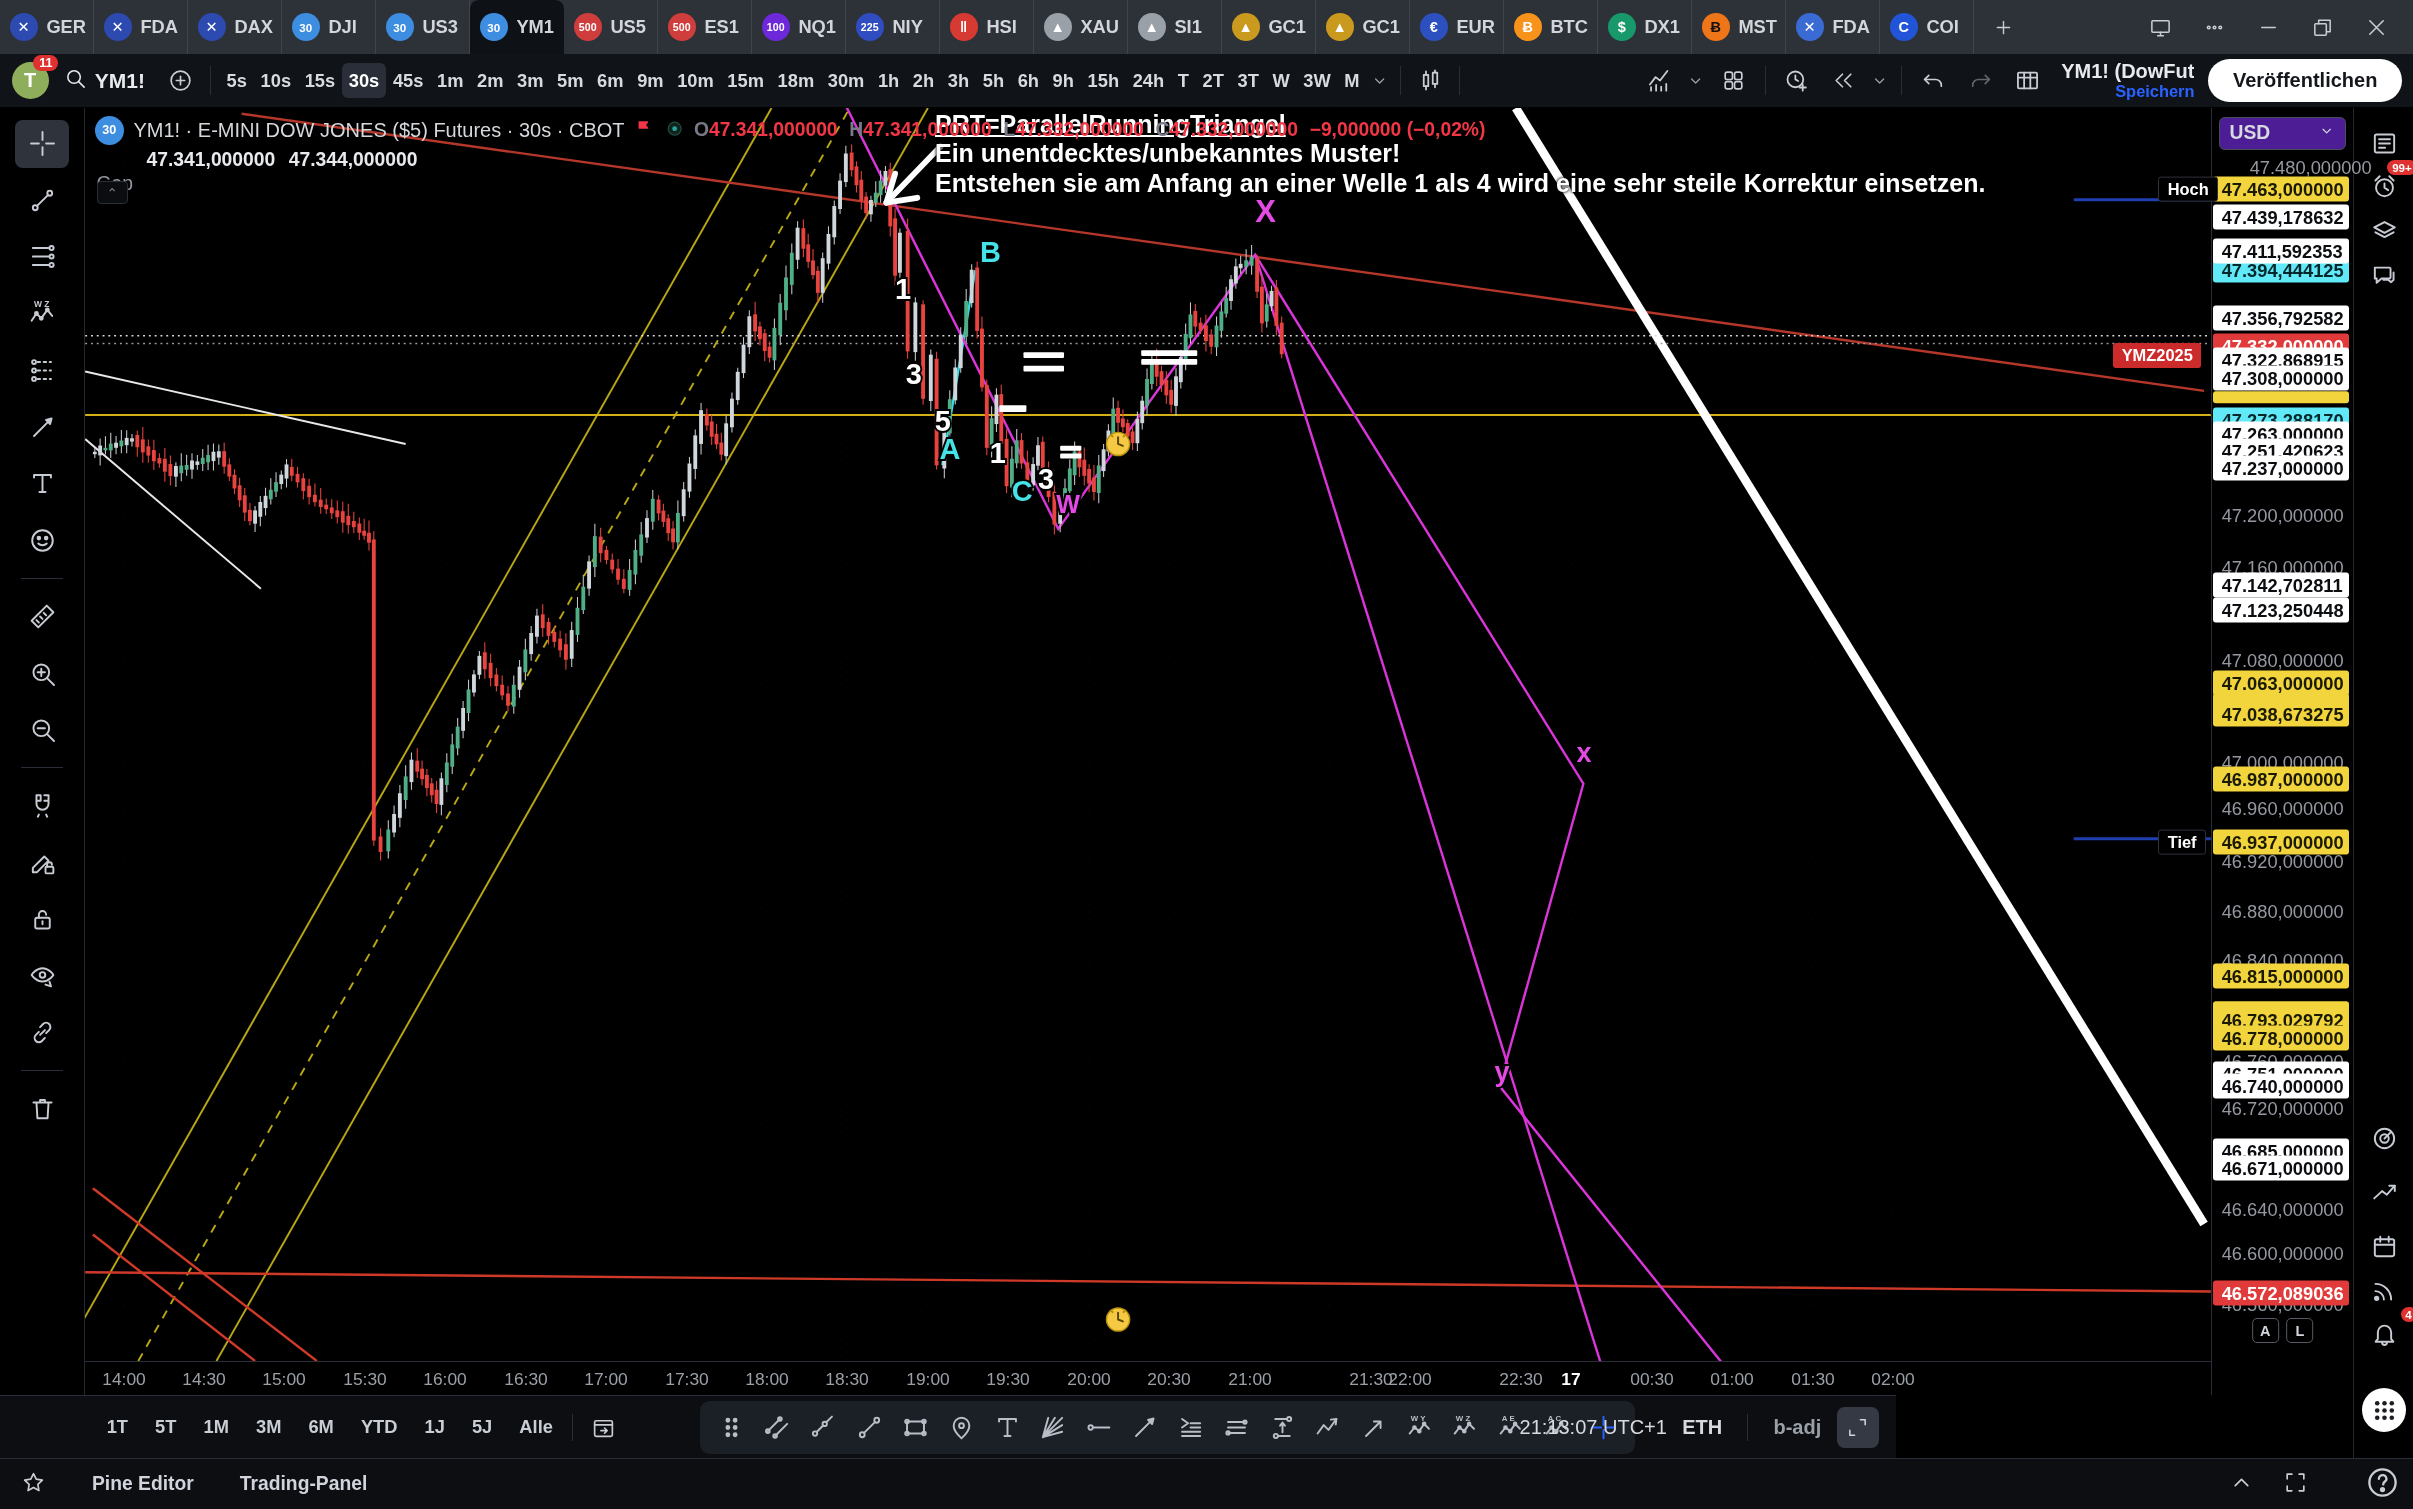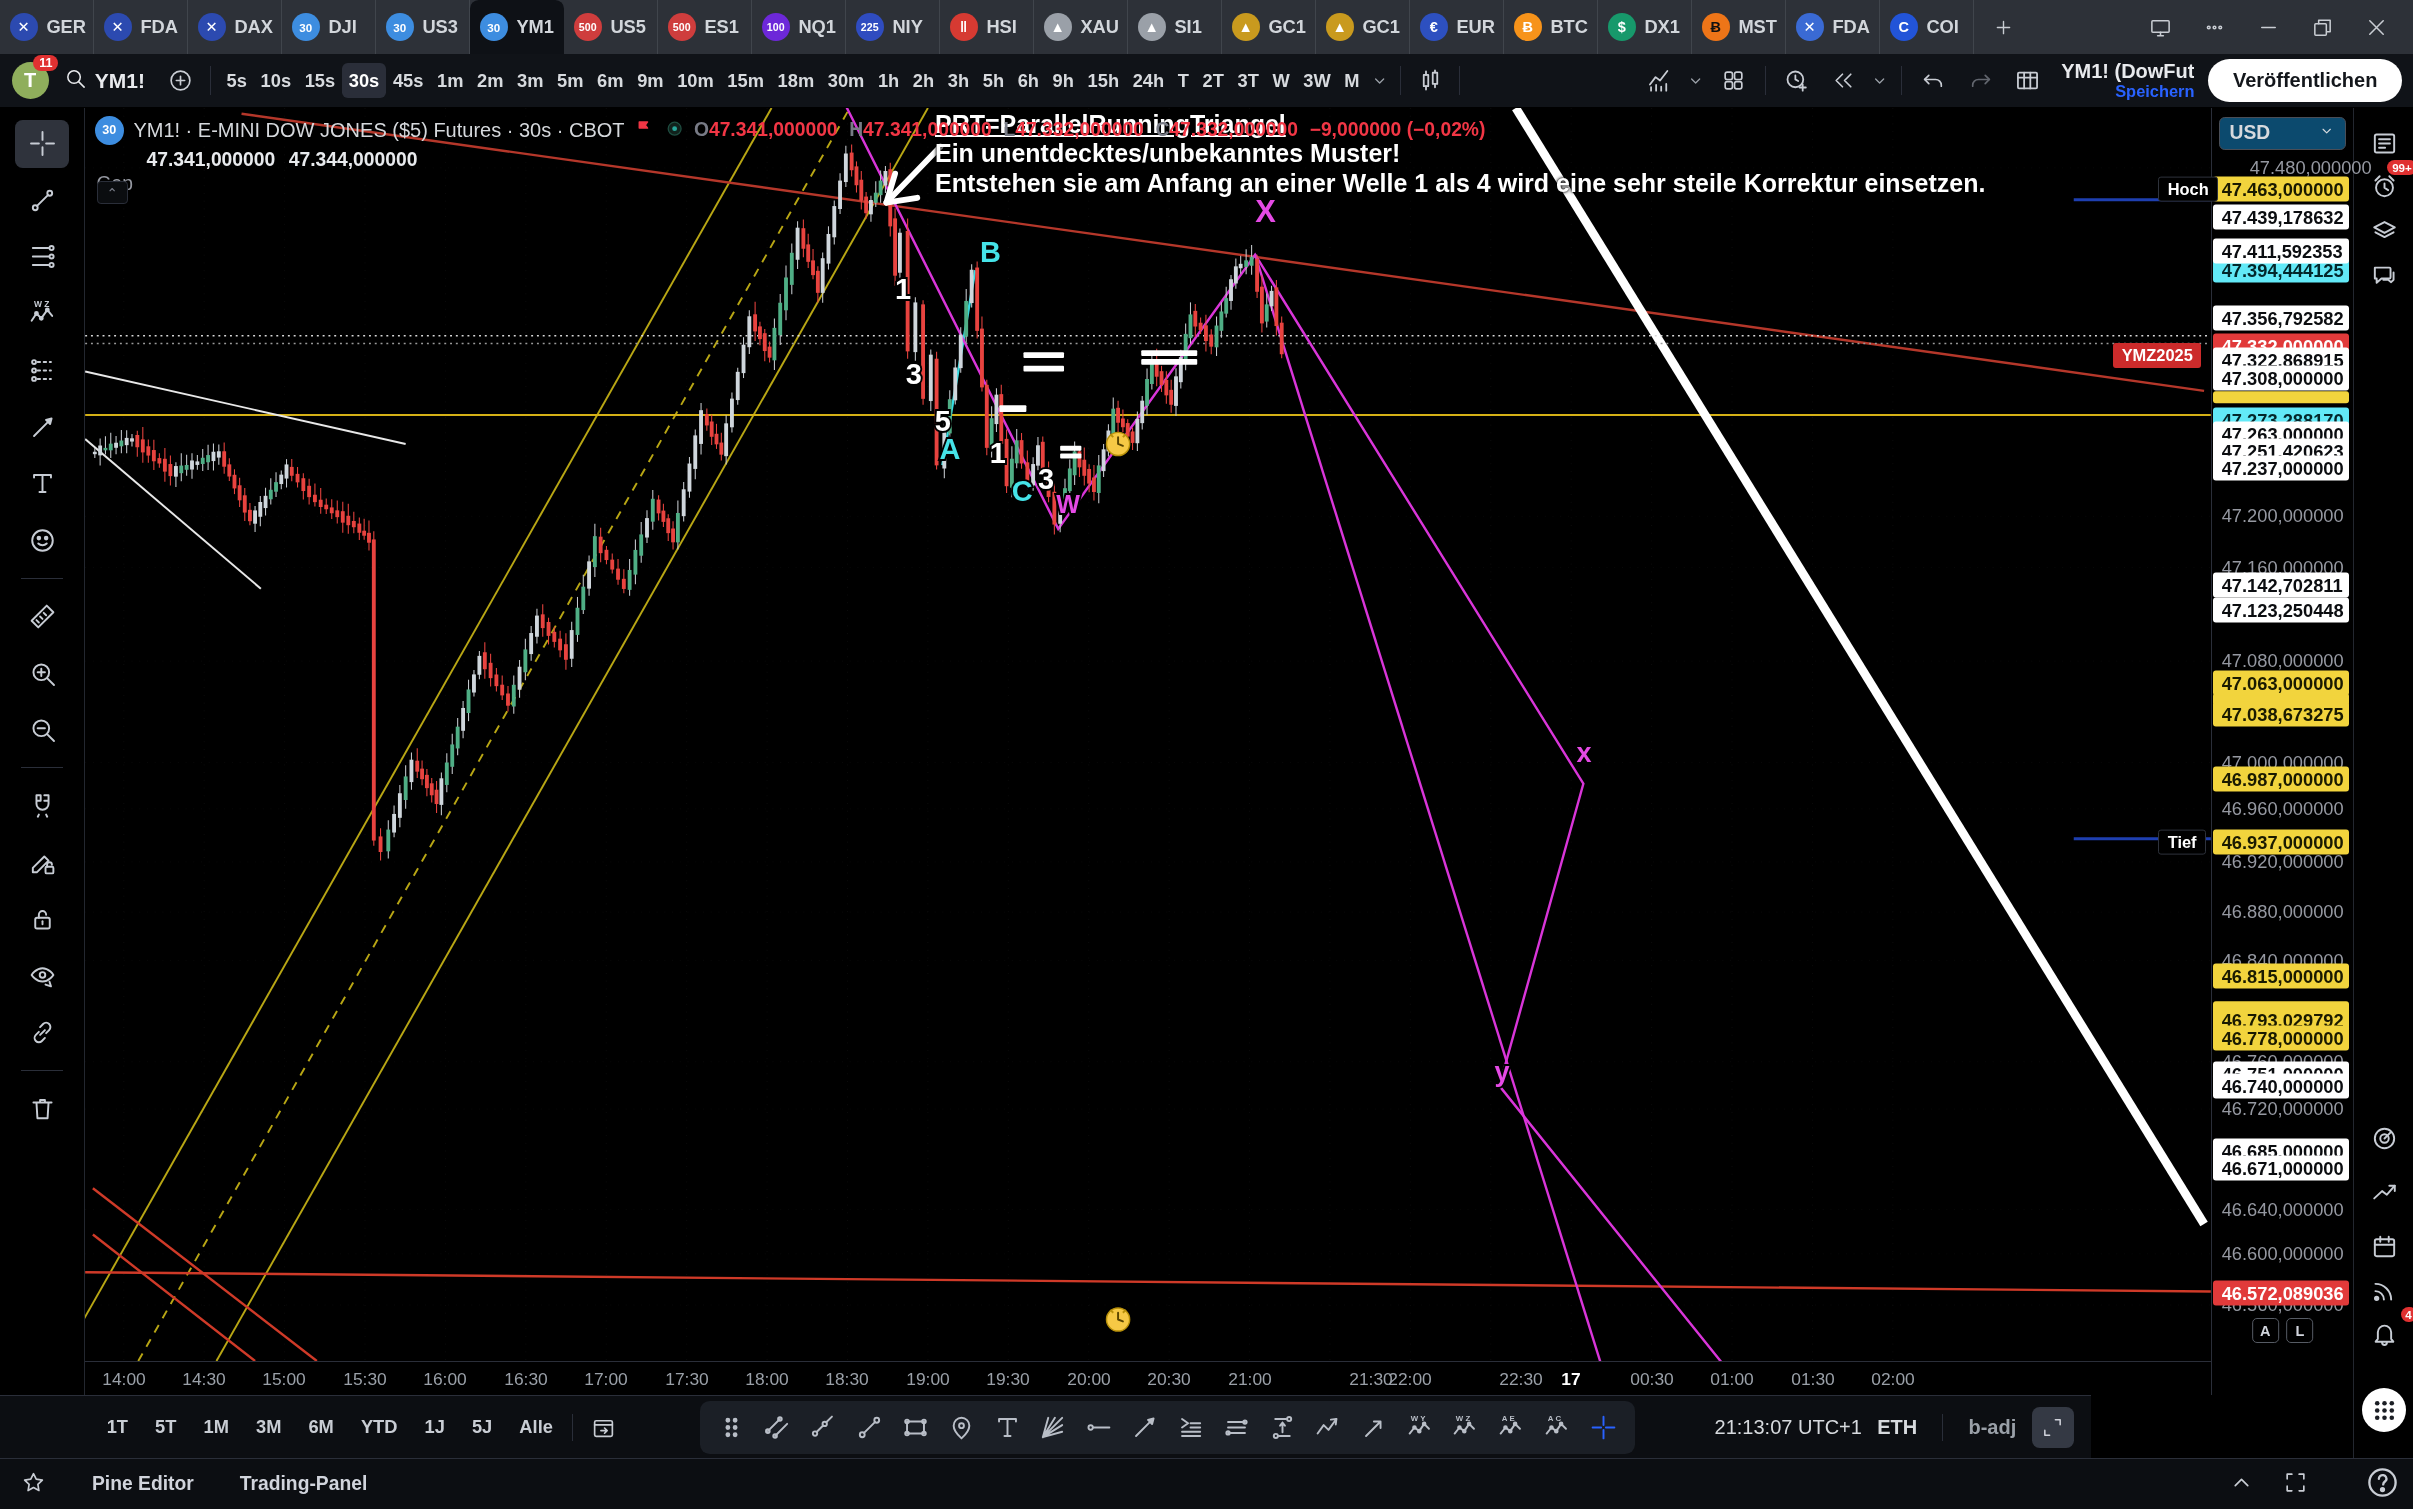--- a/index.html
+++ b/index.html
@@ -54,40 +54,40 @@
   .anno .u { text-decoration:underline; }
   .ymz { position:absolute; left:2028px; top:222px; background:#cc2b2b; color:#fff; font-size:16.4px; font-weight:700; padding:2.9px 8.7px; border-radius:2.9px; z-index:5; }
 
   
   .taxis { position:absolute; left:0; top:1253px; width:2126px; height:34px; border-top:1px solid #2a2e39; }
   .tlab { position:absolute; top:6.8px; transform:translateX(-50%); color:#9aa0a8; font-size:17.4px; }
   .tlab.bold { color:#fff; font-weight:700; }
 
   
   .pscale { position:absolute; left:2211px; top:108px; width:142px; height:1287px; background:#000; border-left:1px solid #2a2e39; z-index:7; }
-  .usd { position:absolute; left:6.8px; right:6.8px; top:8.7px; height:33px; border:1px solid #4a4e57; border-radius:5.8px; color:#d7dade; font-size:19.3px; font-weight:600; display:flex; align-items:center; justify-content:space-between; padding:0 9.7px; background:#0c4a6e; }
+  .usd { position:absolute; left:6.8px; right:6.8px; top:8.7px; height:33px; border:1px solid #4a4e57; border-radius:5.8px; color:#d7dade; font-size:19.3px; font-weight:600; display:flex; align-items:center; justify-content:space-between; padding:0 9.7px; background:#4c1d95; }
   .ptick { position:absolute; left:9.7px; transform:translateY(-50%); color:#9598a1; font-size:18.3px; white-space:nowrap; }
   .pbadge { position:absolute; left:1px; right:3.9px; transform:translateY(-50%); height:25px; line-height:25px; border-radius:2.9px; font-size:18.3px; font-weight:600; padding-left:8.7px; white-space:nowrap; }
   .pb-w { background:#fff; color:#0b0d10; z-index:4; }
   .pb-y { background:#f2d43d; color:#1a1a00; z-index:3; }
   .pb-c { background:#62e9f7; color:#03272b; z-index:3; }
   .pb-r { background:#e13a3a; color:#fff; z-index:2; }
   .pb-ys { background:#f2d43d; height:11.6px; z-index:1; }
   .edge-label { position:absolute; left:-54px; transform:translateY(-50%); background:#000; border:1px solid #2e323b; color:#fff; font-size:16.4px; font-weight:600; padding:1.9px 8.7px; border-radius:2.9px; z-index:6; }
   .al { position:absolute; top:1210px; left:50%; transform:translateX(-50%); display:flex; gap:7.7px; }
   .al div { width:27px; height:25px; border:1px solid #565b64; border-radius:4.8px; color:#d1d4dc; font-size:14.5px; font-weight:700; display:flex; align-items:center; justify-content:center; }
 
   
   .rightbar { position:absolute; left:2353px; top:108px; width:61px; height:1350px; background:#000; border-left:1px solid #23272f; }
   .rtool { position:absolute; left:50%; transform:translateX(-50%); width:42px; height:41px; display:flex; align-items:center; justify-content:center; color:#c7ccd4; }
   .rbadge { position:absolute; top:-5.8px; right:-11.6px; background:#e03131; color:#fff; font-size:11.6px; font-weight:700; border-radius:9.7px; padding:1px 4.8px; }
   .gridcircle { position:absolute; left:50%; transform:translateX(-50%); top:1280px; width:44px; height:44px; border-radius:50%; background:#fff; color:#1b1e24; display:flex; align-items:center; justify-content:center; }
 
   
-  .botbar { position:absolute; left:0; top:1395px; width:2091px; height:63px; background:#0c0e12; border-top:1px solid #2a2e39; display:flex; align-items:center; }
+  .botbar { position:absolute; left:0; top:1395px; width:1896px; height:63px; background:#0c0e12; border-top:1px solid #2a2e39; display:flex; align-items:center; }
   .ranges { display:flex; gap:7.7px; padding-left:97px; align-items:center; }
   .rng { color:#c9cdd4; font-size:18.3px; font-weight:600; padding:5.8px 9.7px; border-radius:5.8px; }
   .botsep { width:1px; height:27px; background:#2a2e39; margin:0 9.7px; }
   .gotod { color:#c9cdd4; }
   .toolpill { position:absolute; left:700px; top:4.8px; height:53px; background:#1b1f26; border-radius:9.7px; display:flex; align-items:center; padding:0 9.7px; gap:1.9px; }
   .ptool { width:44px; height:44px; display:flex; align-items:center; justify-content:center; color:#b9bec7; }
   .ptool.blue { color:#2962ff; }
   .botright { position:absolute; right:17.4px; top:0; height:63px; display:flex; align-items:center; gap:15.4px; }
   .clocktxt { color:#d7dade; font-size:20px; }
   .session { color:#d7dade; font-size:20px; font-weight:600; }

